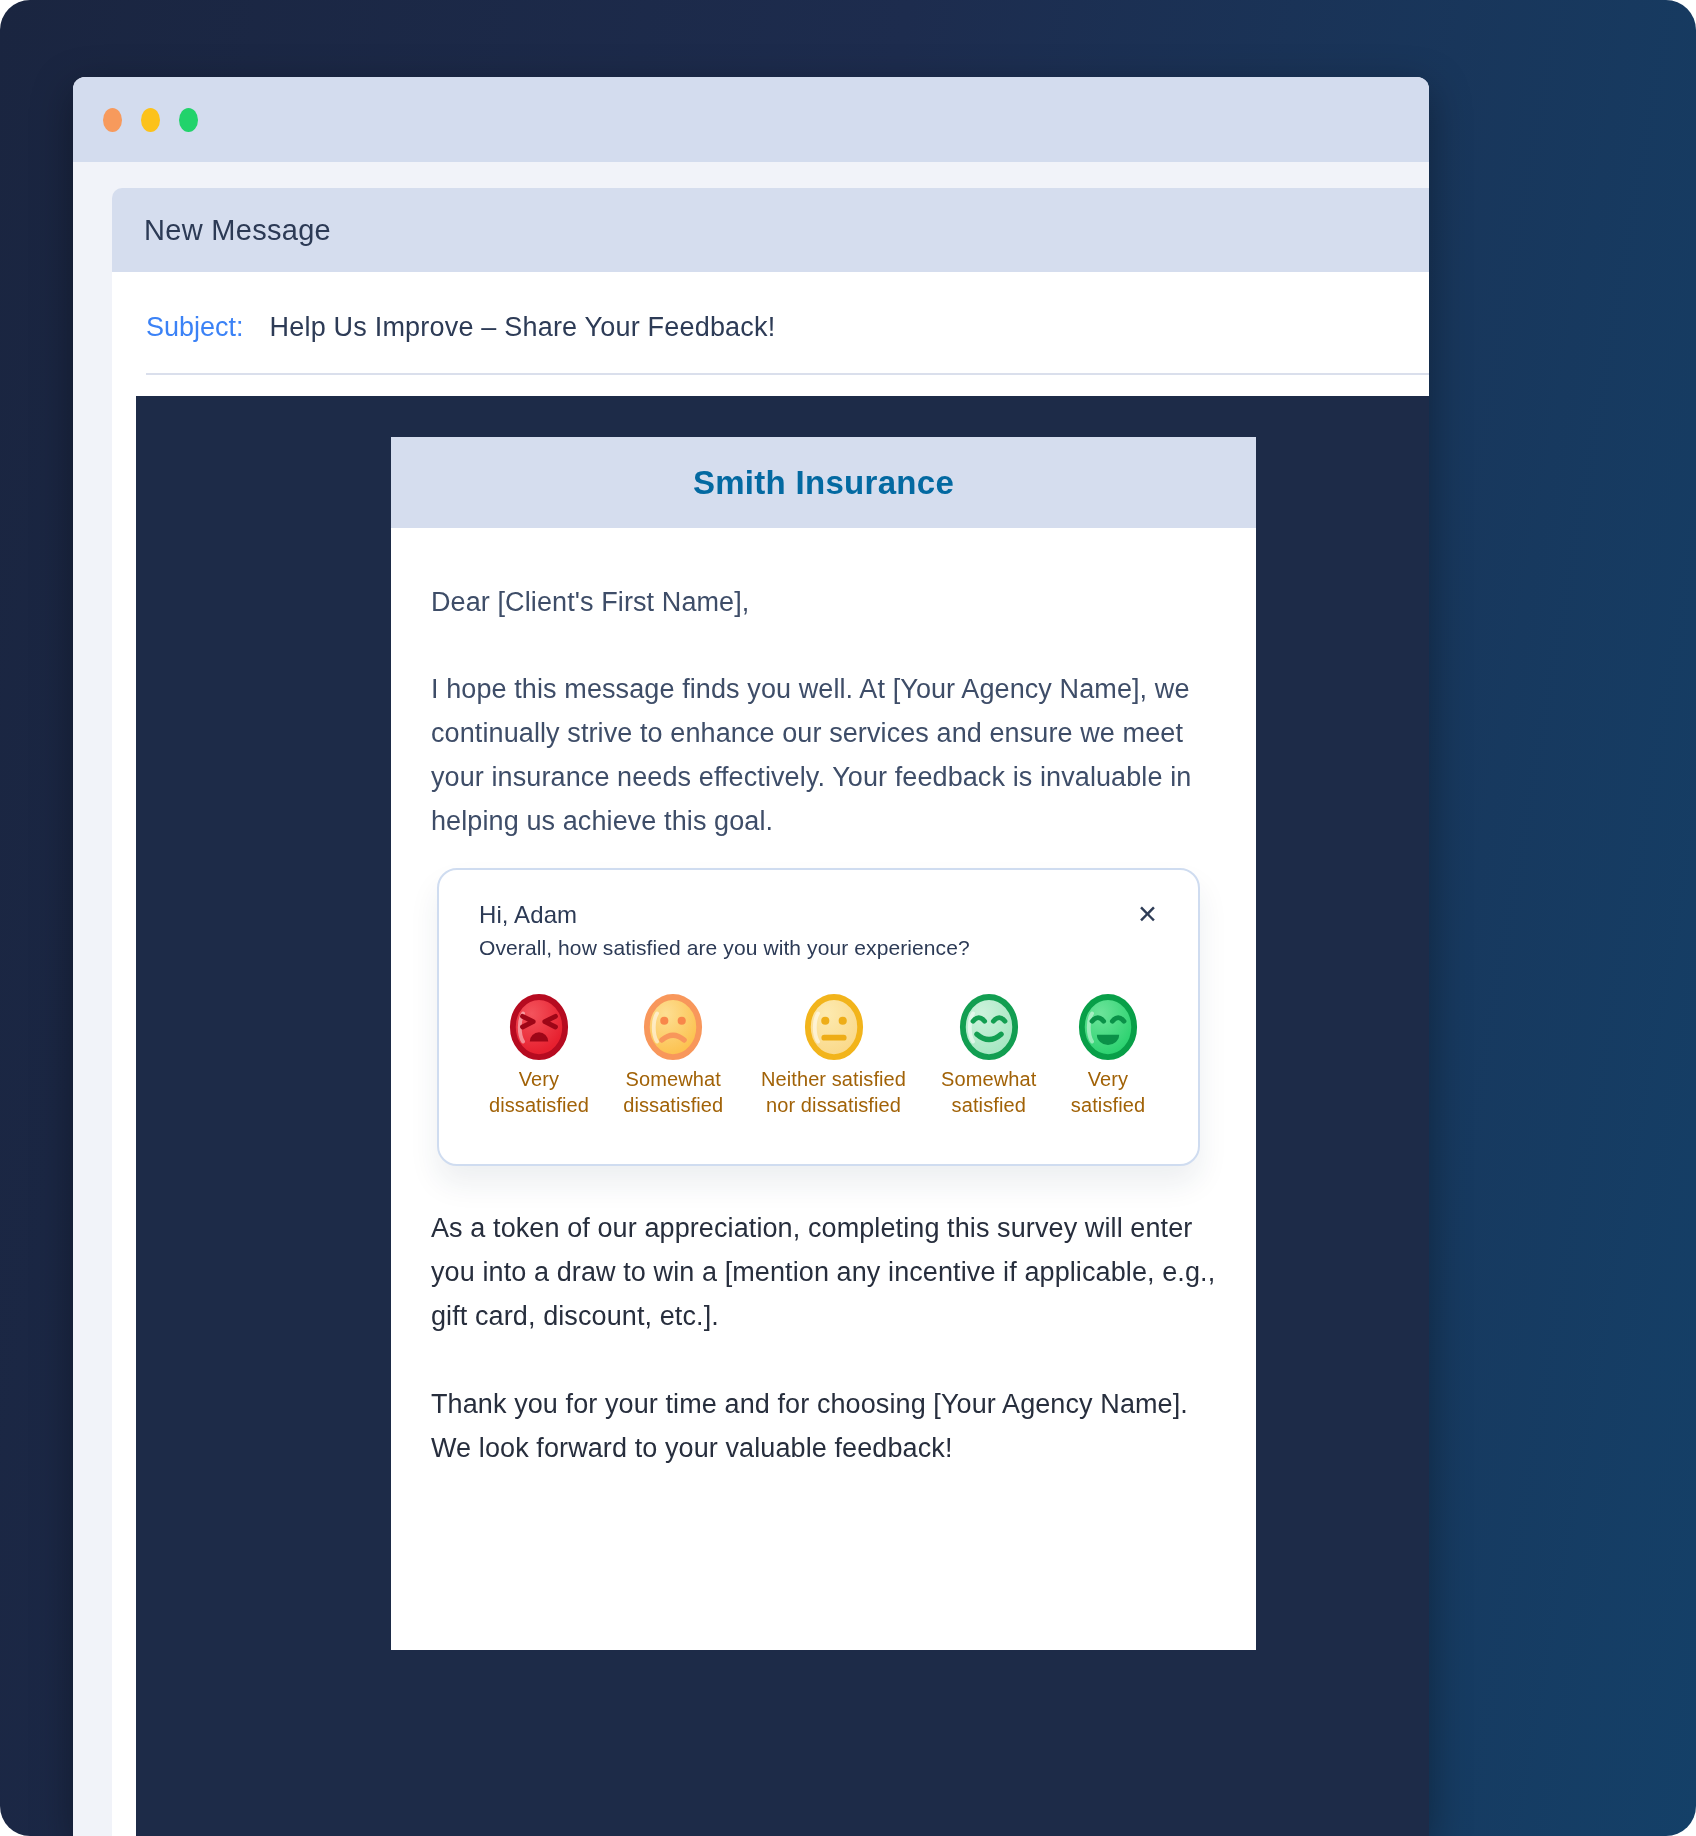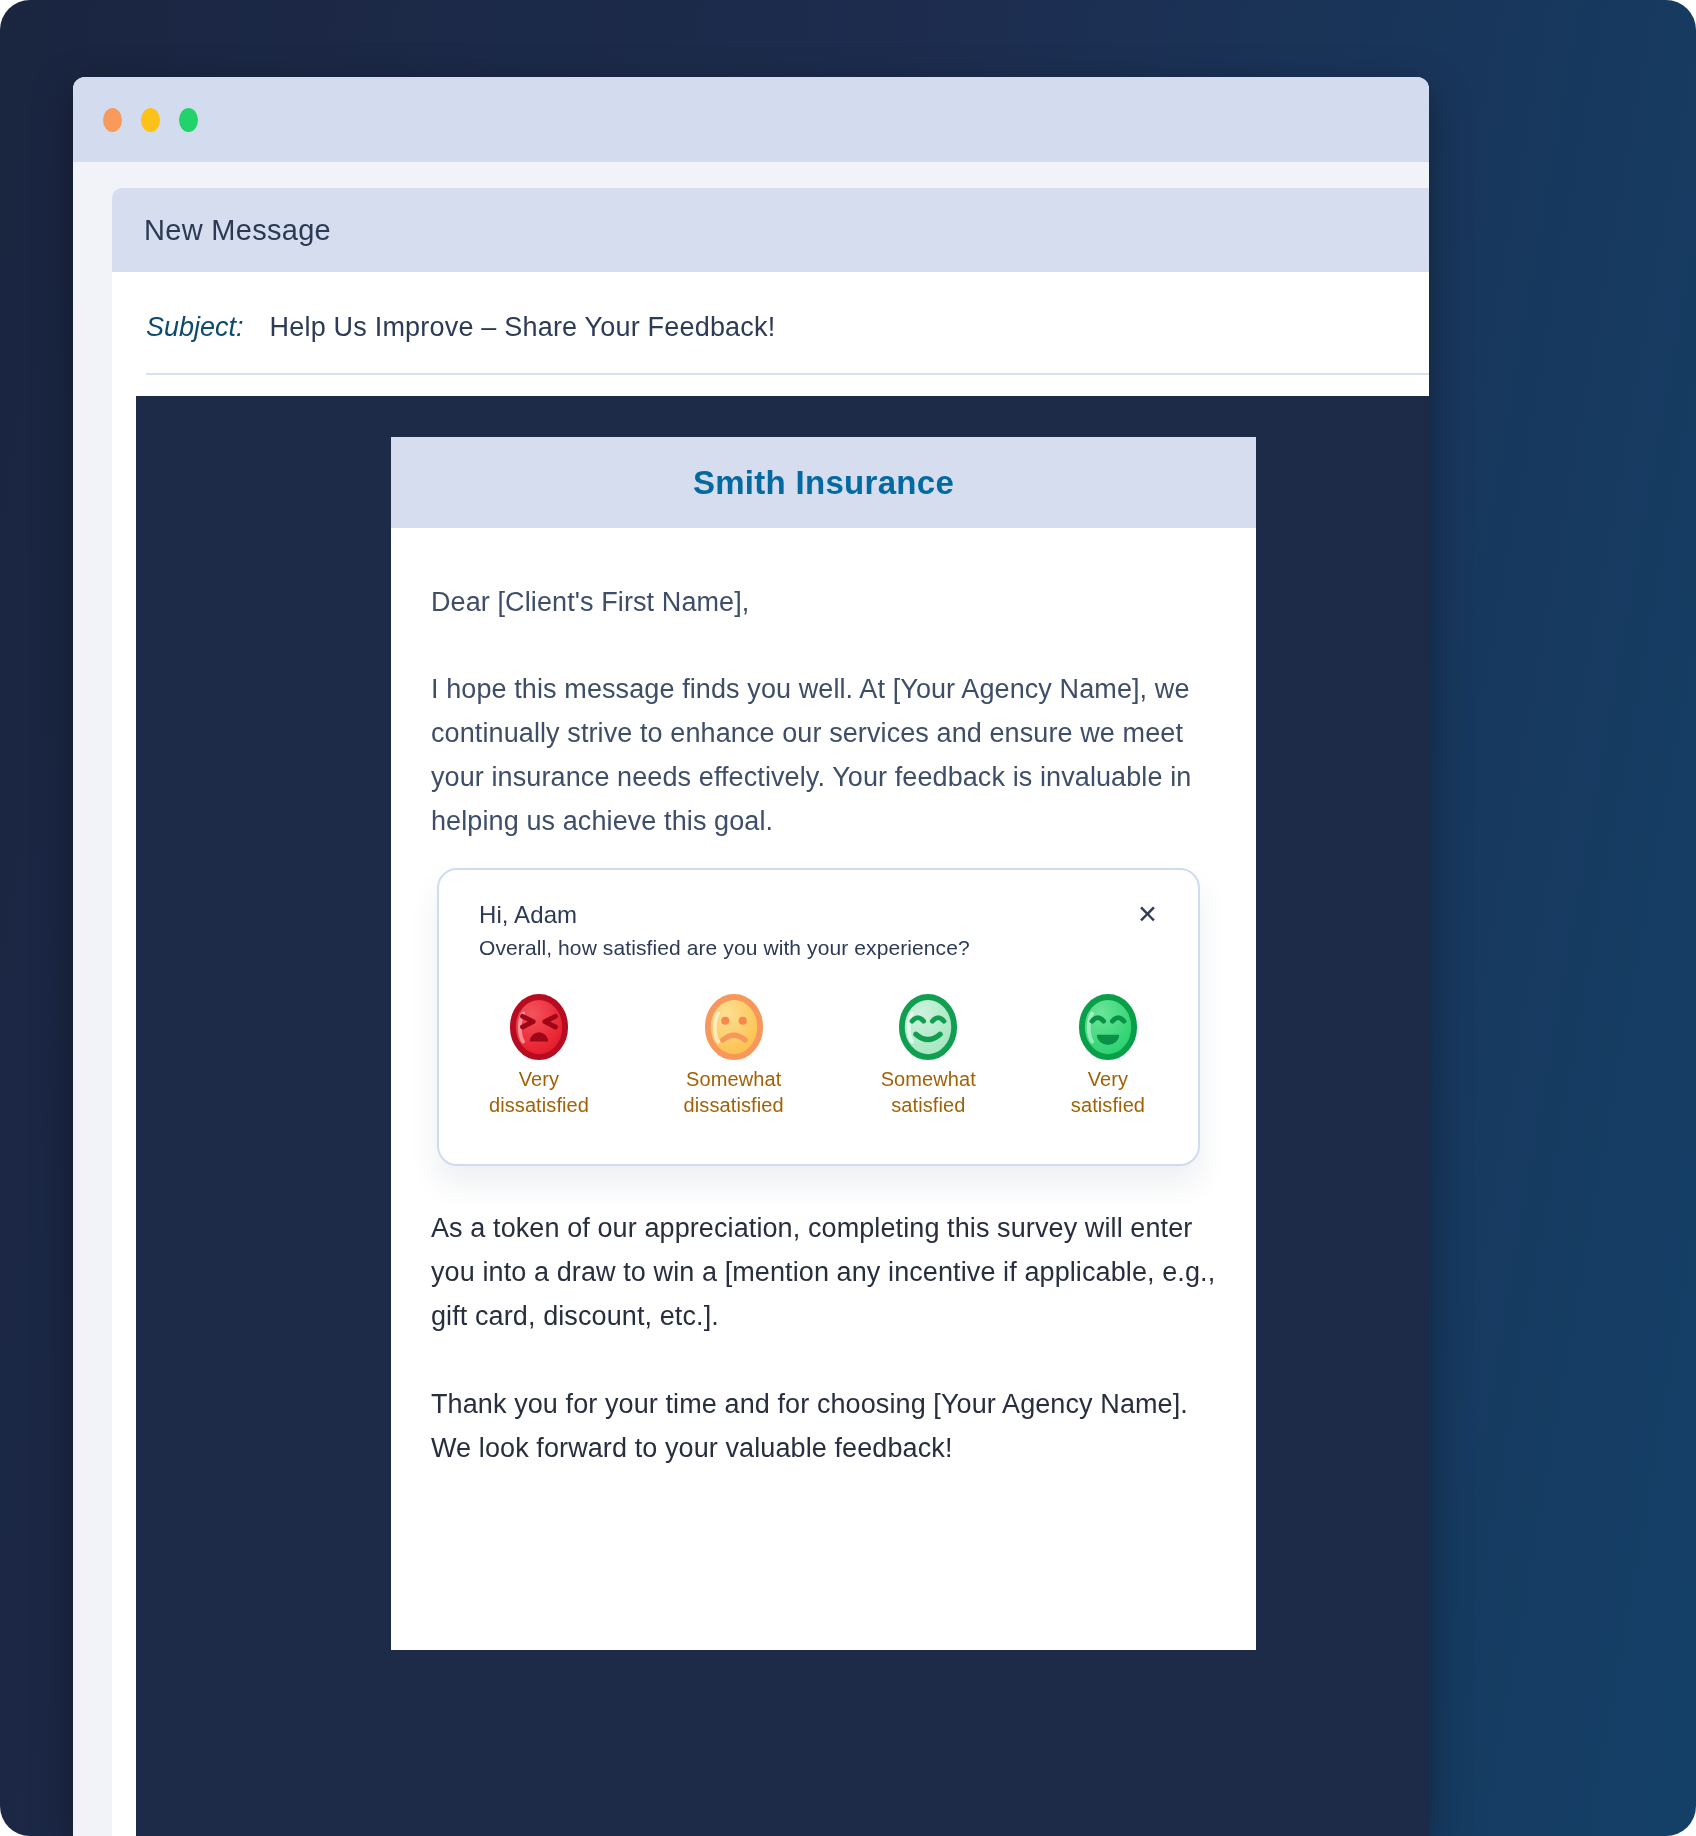--- a/index.html
+++ b/index.html
@@ -34,21 +34,21 @@
     display:flex;align-items:center;padding-left:32px;flex:none;
     font-size:29px;font-weight:500;color:#2c3a55;letter-spacing:.3px;
   }
   .panel-body{
     flex:1;background:#ffffff;border-right:6px solid #d6deee;
     display:flex;flex-direction:column;overflow:hidden;
   }
   .subject-row{
     padding:40px 40px 0 34px;font-size:27px;display:flex;align-items:baseline;
   }
-  .subject-label{color:#0c4a6e;margin-right:26px;flex:none;font-style:italic;}
+  .subject-label{color:#3b82f6;margin-right:26px;flex:none;}
   .subject-value{color:#2d3b56;font-weight:400;letter-spacing:.2px;}
   .divider{margin:30px 40px 0 34px;border-top:2px solid #dadfec;}
   .email-preview{
     flex:1;margin:21px 15px 0 24px;background:#1d2b48;
     padding-top:41px;overflow:hidden;
   }
   .email-card{
     margin-left:255px;width:865px;background:#ffffff;padding-bottom:180px;
   }
   .card-header{
@@ -157,20 +157,36 @@
                     </defs>
                     <ellipse cx="32" cy="36" rx="27" ry="31" fill="url(#gf2)" stroke="#f8975b" stroke-width="6"></ellipse>
                     <path d="M15.5 51 C 11 44 11 29 15.5 22" stroke="rgba(255,255,255,0.55)" stroke-width="4" fill="none" stroke-linecap="round"></path>
                     <circle cx="23" cy="29.5" r="4.2" fill="#f8874a"></circle>
                     <circle cx="41" cy="29.5" r="4.2" fill="#f8874a"></circle>
                     <path d="M20.5 49.5 Q 32 39.5 43.5 49.5" stroke="#f8975b" stroke-width="5.5" fill="none" stroke-linecap="round"></path>
                   </svg>
                   <div class="face-label">Somewhat dissatisfied</div>
                 </div>
 
+                <div class="face-option w3">
+                  <svg class="face-svg" viewBox="0 0 64 72">
+                    <defs>
+                      <radialGradient id="gf3" cx="0.36" cy="0.28" r="0.95">
+                        <stop offset="0%" stop-color="#fdeab0"></stop>
+                          <stop offset="75%" stop-color="#fad98a"></stop>
+                      </radialGradient>
+                    </defs>
+                    <ellipse cx="32" cy="36" rx="27" ry="31" fill="url(#gf3)" stroke="#f2b41b" stroke-width="6"></ellipse>
+                    <path d="M15.5 51 C 11 44 11 29 15.5 22" stroke="rgba(255,255,255,0.55)" stroke-width="4" fill="none" stroke-linecap="round"></path>
+                    <circle cx="23" cy="29.5" r="4.2" fill="#eead17"></circle>
+                    <circle cx="41" cy="29.5" r="4.2" fill="#eead17"></circle>
+                    <path d="M22 47 L42 47" stroke="#eead17" stroke-width="6" stroke-linecap="round"></path>
+                  </svg>
+                  <div class="face-label">Neither satisfied nor dissatisfied</div>
+                </div>
 
                 <div class="face-option w4">
                   <svg class="face-svg" viewBox="0 0 64 72">
                     <defs>
                       <radialGradient id="gf4" cx="0.36" cy="0.28" r="0.95">
                         <stop offset="0%" stop-color="#cdf2dc"></stop>
                           <stop offset="75%" stop-color="#a6e7c2"></stop>
                       </radialGradient>
                     </defs>
                     <ellipse cx="32" cy="36" rx="27" ry="31" fill="url(#gf4)" stroke="#129e51" stroke-width="6"></ellipse>

